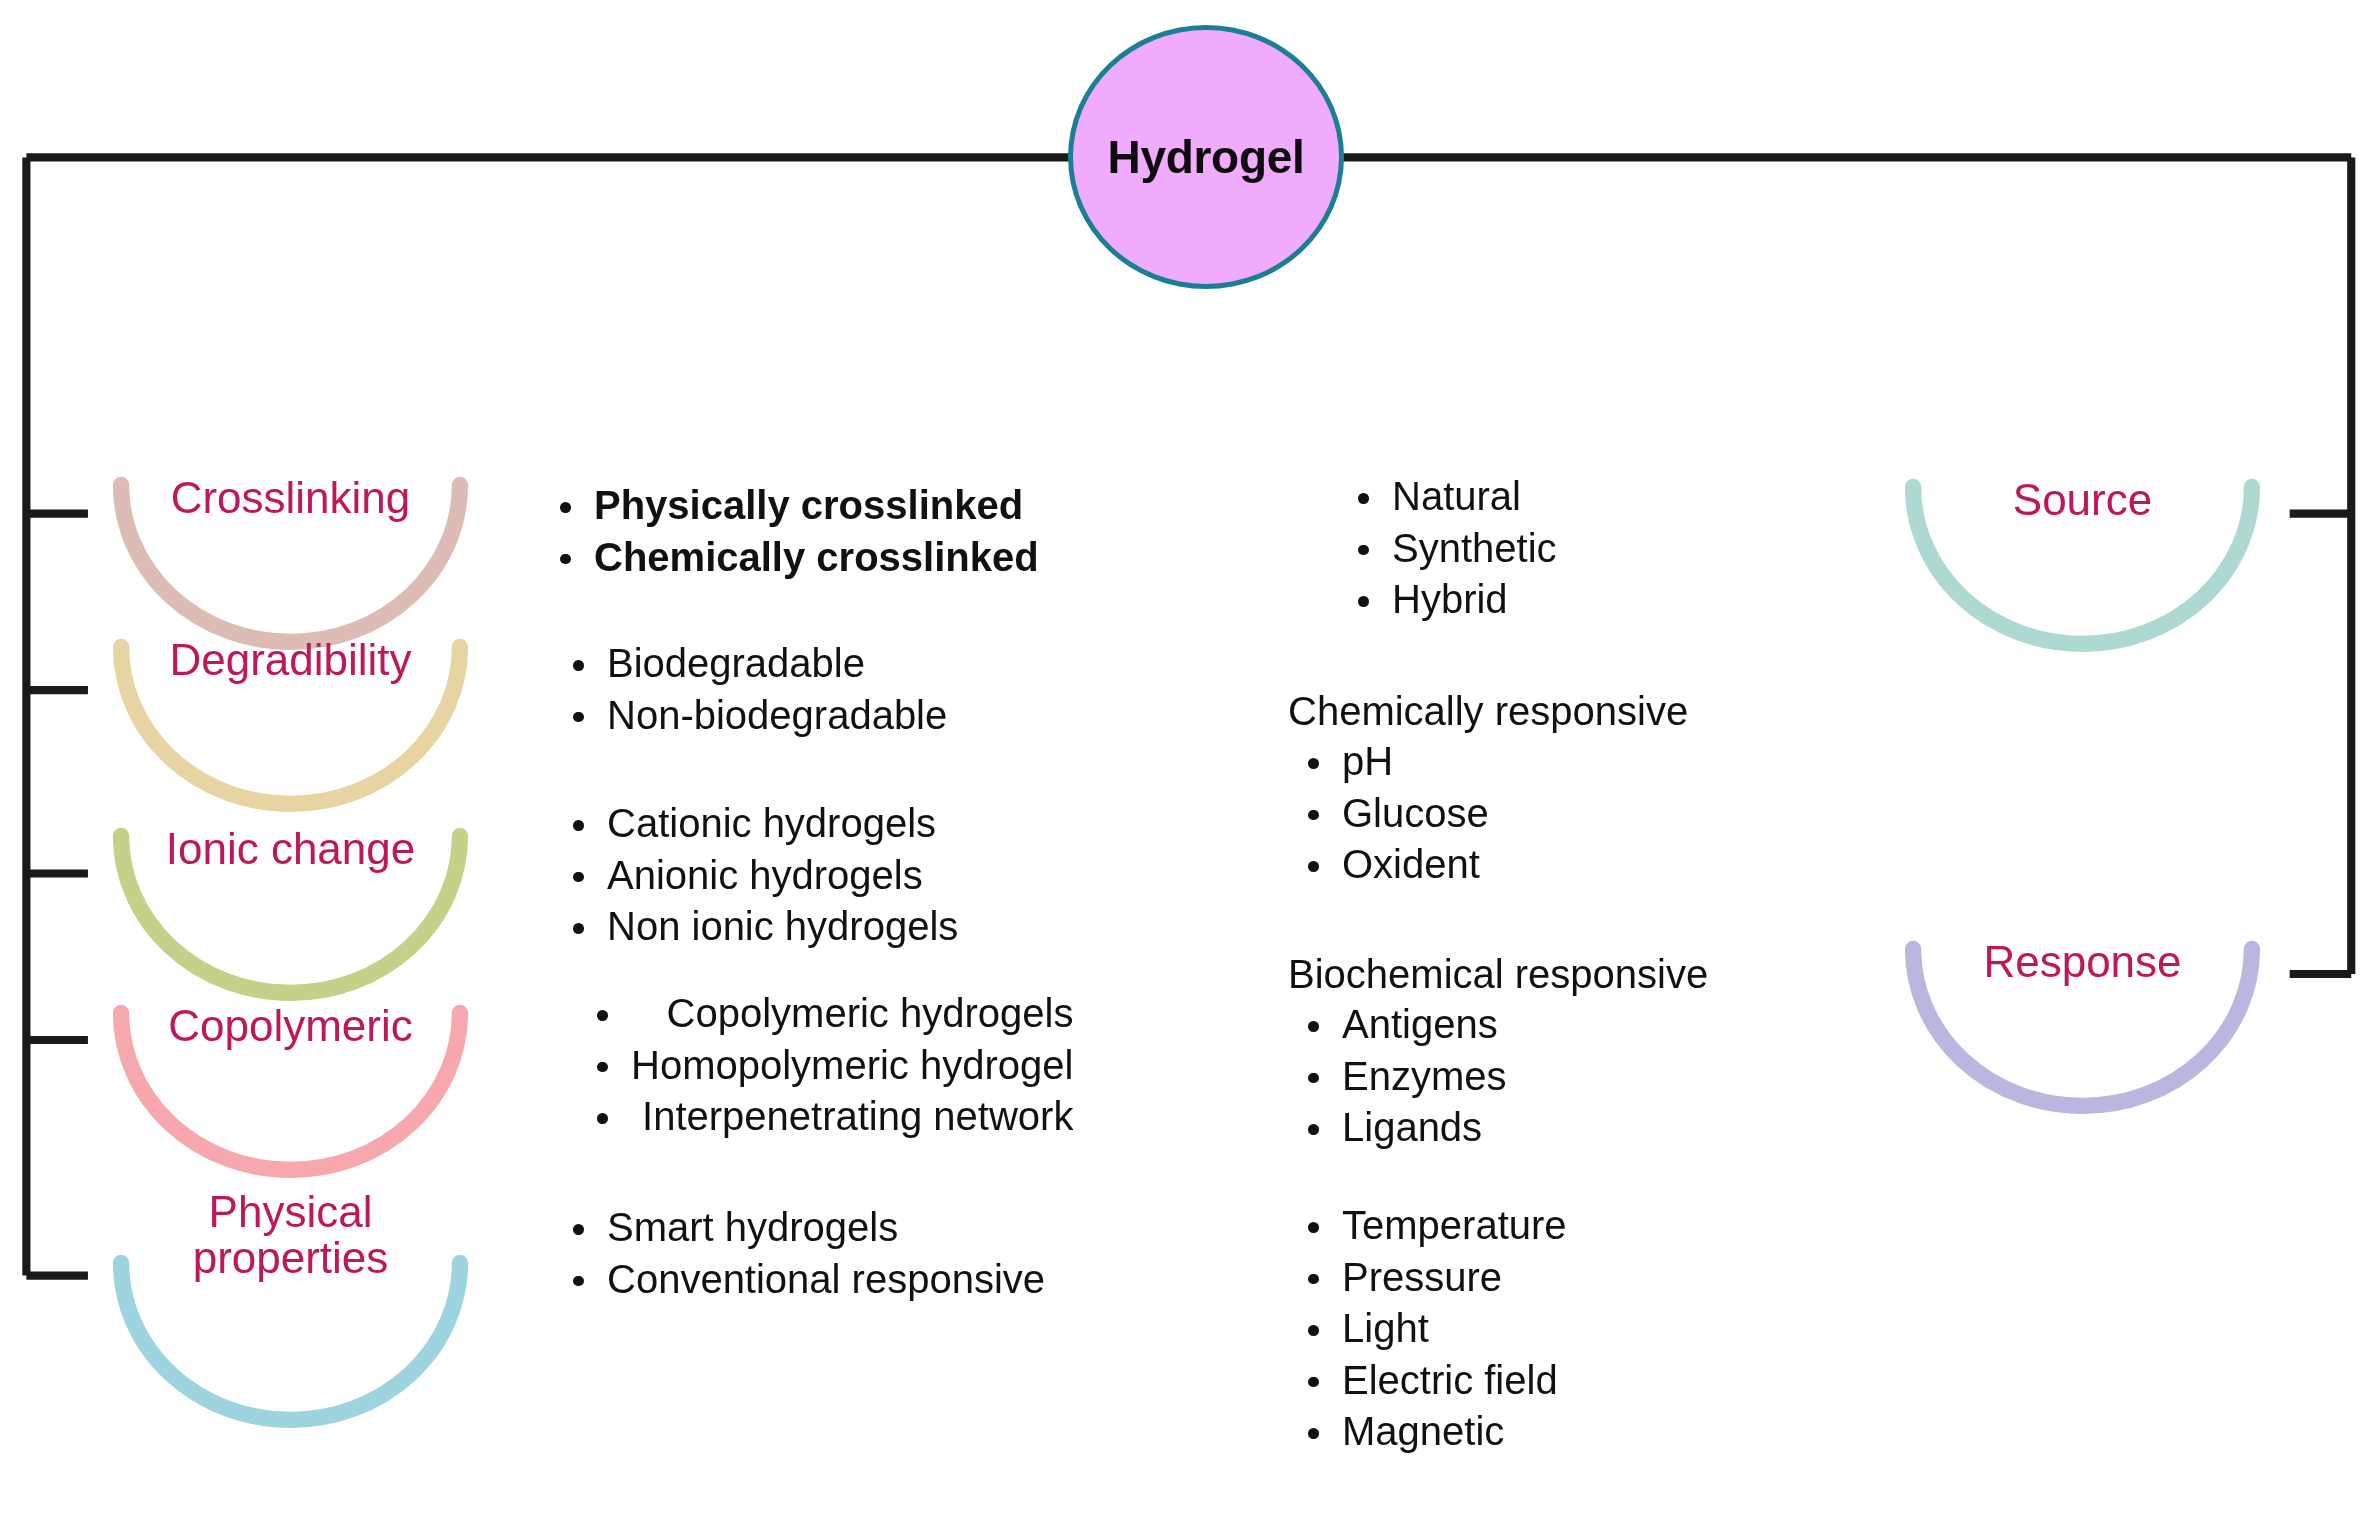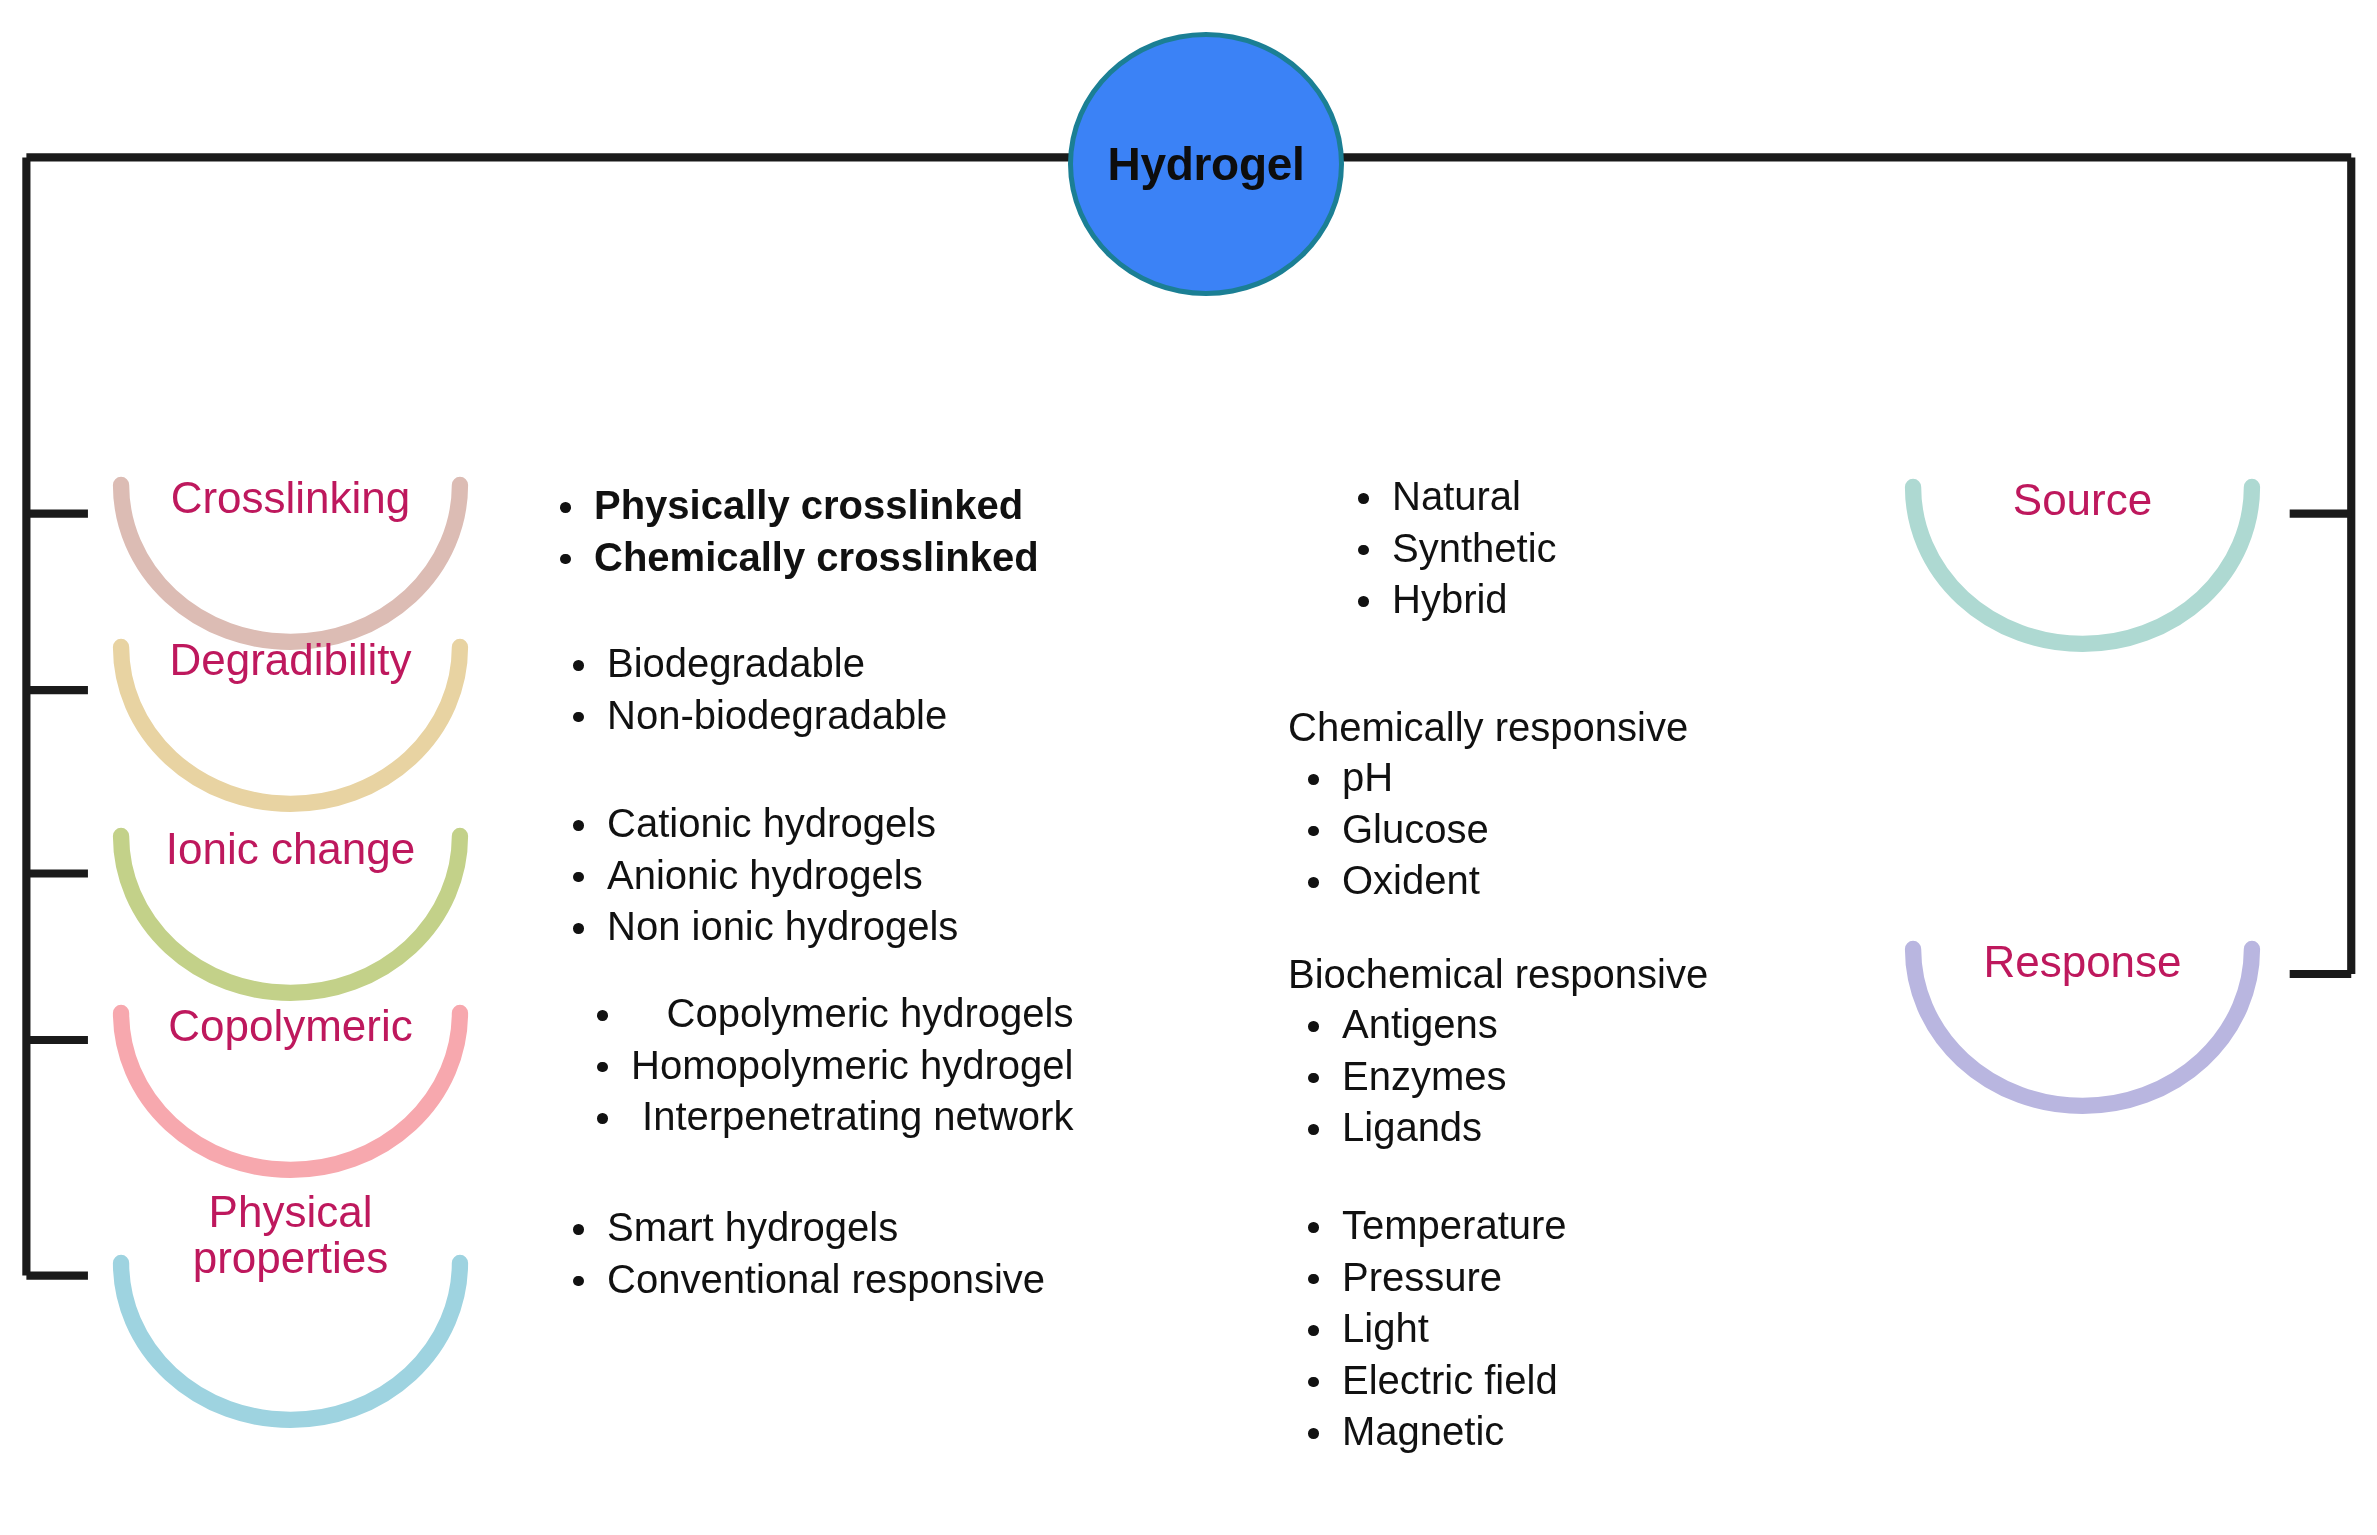--- a/index.html
+++ b/index.html
@@ -25,25 +25,25 @@
     position: absolute;
     left: 0; top: 0;
     width: 2377px;
     height: 1536px;
   }
 
   
   .center-node {
     position: absolute;
     left: 1068px;
-    top: 32px;
+    top: 25px;
     width: 276px;
     height: 264px;
     border-radius: 50%;
-    background: #3b82f6;
+    background: #f0abfc;
     border: 5.7px solid #1b7f94;
     box-sizing: border-box;
     display: flex;
     align-items: center;
     justify-content: center;
   }
   .center-node .label {
     font-size: 46px;
     font-weight: bold;
     letter-spacing: -0.3px;
@@ -217,21 +217,21 @@
     </ul>
   </div>
 
   <div class="arc-group" style="left:1904px; top:949px; width:357px; height:182px;">
     <svg width="357" height="182" viewBox="0 0 568 290">
       <path d="M 14 0 A 270 250 0 0 0 554 0" fill="none" stroke="#b9b6e0" stroke-width="26" stroke-linecap="round"></path>
     </svg>
     <div class="arc-label" style="top:-10px;">Response</div>
   </div>
 
-  <div class="list-block" style="left:1288px; top:705px;">
+  <div class="list-block" style="left:1288px; top:689px;">
     <div class="group-heading">Chemically responsive</div>
     <ul>
       <li>pH</li>
       <li>Glucose</li>
       <li>Oxident</li>
     </ul>
   </div>
 
   <div class="list-block" style="left:1288px; top:952px;">
     <div class="group-heading">Biochemical responsive</div>

